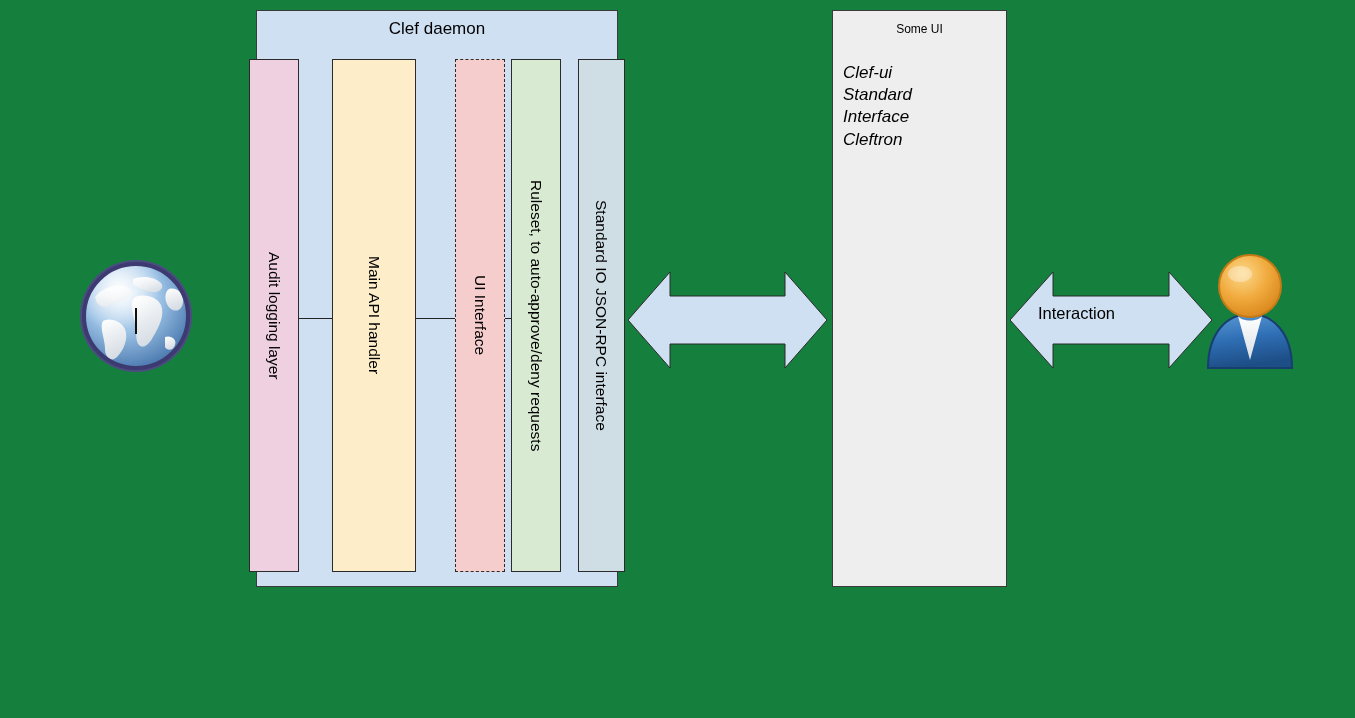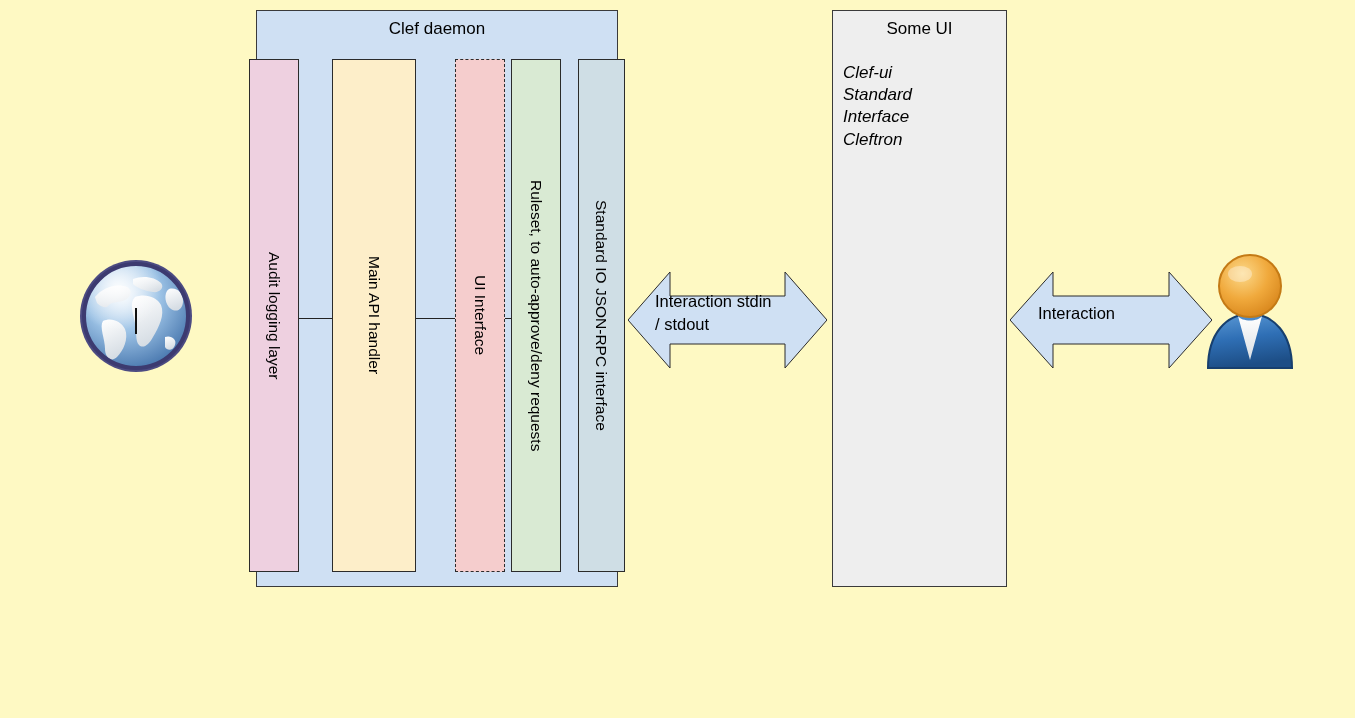--- a/index.html
+++ b/index.html
@@ -8,21 +8,21 @@
     background: #000000;
     width: 1355px;
     height: 718px;
     overflow: hidden;
     font-family: "Liberation Sans", sans-serif;
   }
   #stage {
     position: relative;
     width: 1355px;
     height: 718px;
-    background: #fef9c3;
+    background: #15803d;
   }
 
   
   .daemon-box {
     position: absolute;
     left: 256px;
     top: 10px;
     width: 362px;
     height: 577px;
     background: #cfe0f3;
@@ -85,21 +85,21 @@
     background: #eeeeee;
     border: 1px solid #3a3a3a;
     box-sizing: border-box;
   }
   .someui-title {
     position: absolute;
     left: 832px;
     top: 18px;
     width: 175px;
     text-align: center;
-    font-size: 17px;
+    font-size: 12px;
     color: #000000;
     line-height: 22px;
   }
   .someui-list {
     position: absolute;
     left: 843px;
     top: 62px;
     width: 160px;
     font-size: 17px;
     color: #000000;
@@ -184,22 +184,20 @@
   </div>
   <div class="col col-stdio">
     <span class="vlabel">Standard IO JSON-RPC interface</span>
   </div>
 
   <div class="arrow-wrap arrow1">
     <svg width="199" height="100" viewBox="0 0 199 100">
       <polygon points="0,50 42,2 42,26 157,26 157,2 199,50 157,98 157,74 42,74 42,98" fill="#cfe0f3" stroke="#2b2b2b" stroke-width="1"></polygon>
     </svg>
   </div>
-  <div class="arrow-label arrow1-label">Interaction stdin
-/ stdout</div>
 
   <div class="someui-box"></div>
   <div class="someui-title">Some UI</div>
   <div class="someui-list">
     <div>Clef-ui</div>
     <div>Standard</div>
     <div>Interface</div>
     <div>Cleftron</div>
   </div>
 

